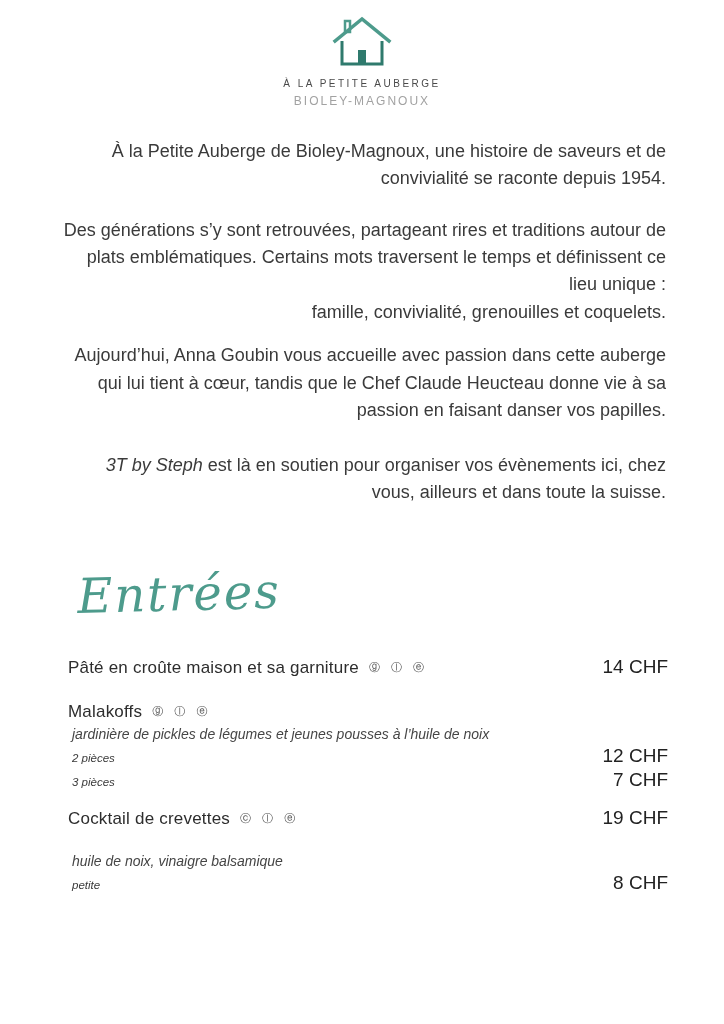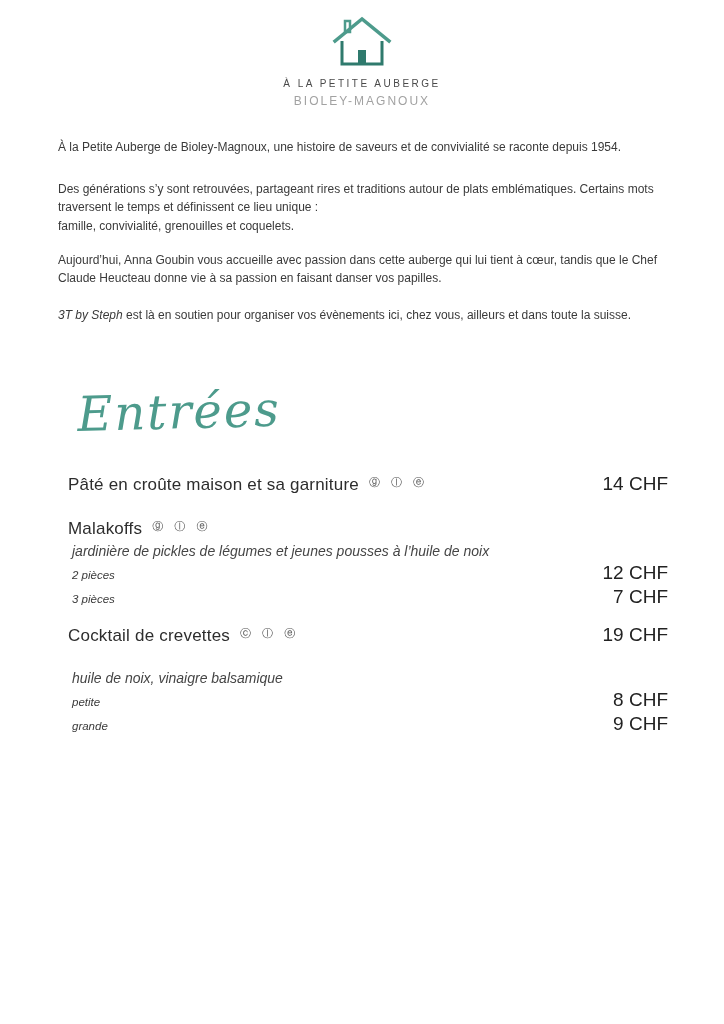--- a/index.html
+++ b/index.html
@@ -36,22 +36,22 @@
   .logo-sub {
     font-size: 12px;
     letter-spacing: 2px;
     color: #a2a2a2;
     margin-top: 5px;
   }
   
   .intro {
     max-width: 608px;
     margin: 0 auto;
-    text-align: left;
-    font-size: 12px;
+    text-align: right;
+    font-size: 18px;
     line-height: 1.52;
     color: #3a3a3a;
   }
   .intro .p1 { margin: 30px 0 0 0; white-space: pre-line; }
   .intro .p2 { margin: 24px 0 0 0; white-space: pre-line; }
   .intro .p3 { margin: 16px 0 0 0; white-space: pre-line; }
   .intro .welcome { margin: 22px 0 0 0; }
   .intro em { font-style: italic; }
   
   .section-title {
@@ -72,21 +72,21 @@
   }
   .item { margin-bottom: 24px; }
   .item-tight { margin-bottom: 16px; }
   .item-head {
     display: flex;
     justify-content: space-between;
     align-items: baseline;
   }
   .item-left {
     display: flex;
-    align-items: flex-start;
+    align-items: center;
   }
   .item-name {
     font-size: 17px;
     color: #2d2d2d;
     letter-spacing: 0.2px;
   }
   .icons {
     font-size: 11px;
     color: #555555;
     margin-left: 10px;

